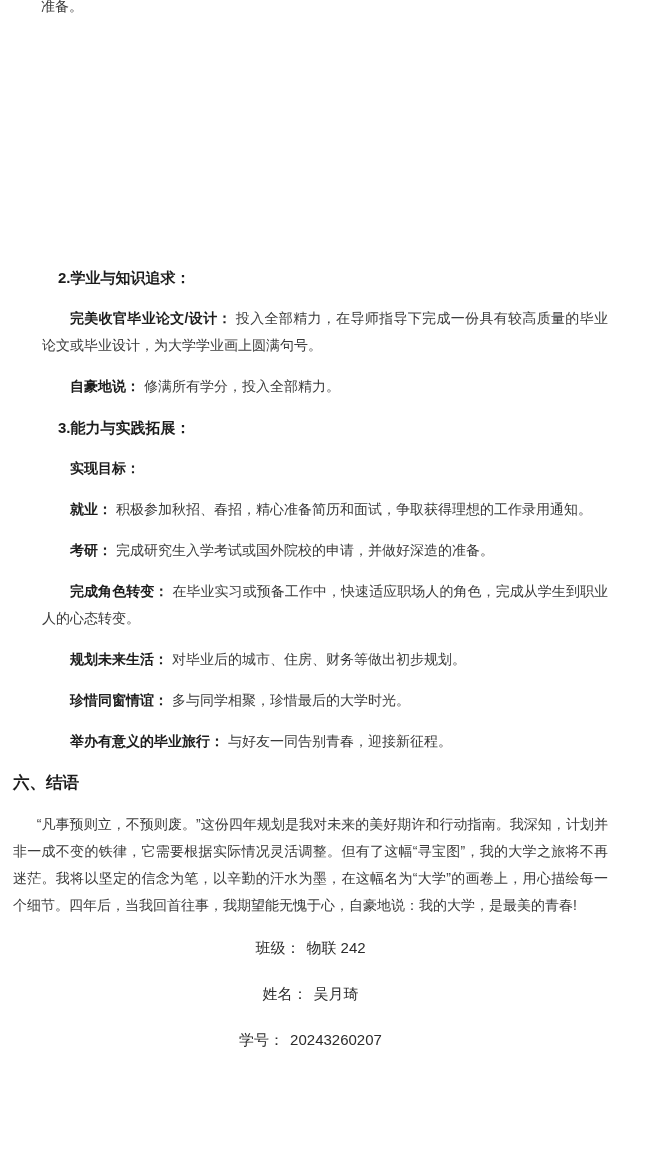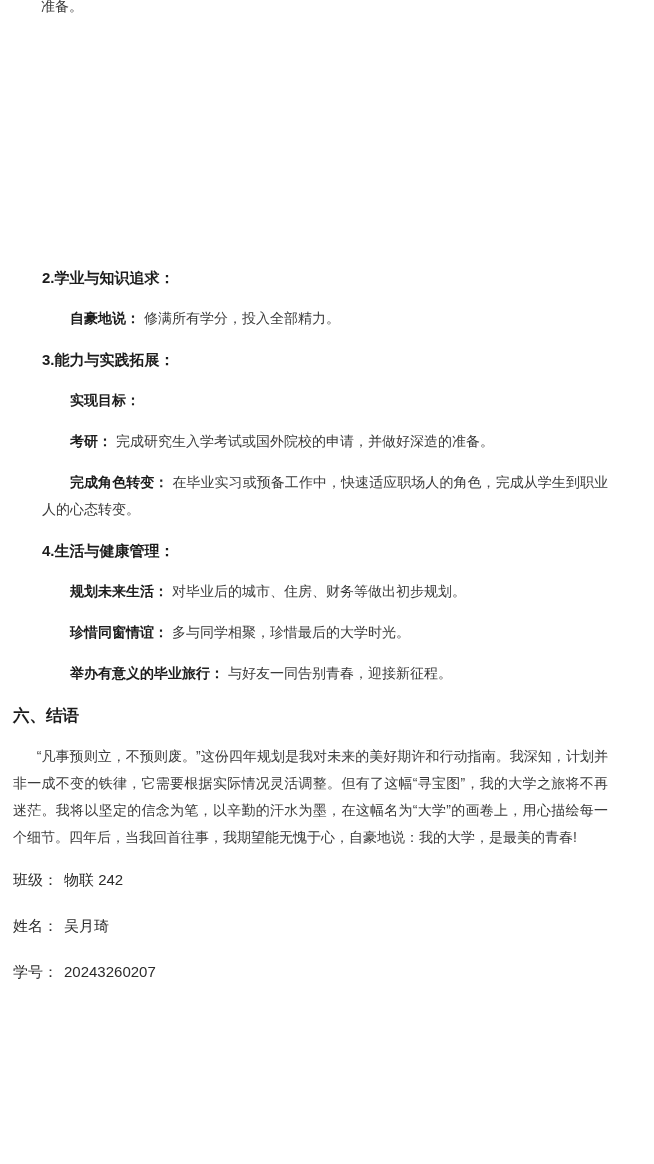--- a/index.html
+++ b/index.html
@@ -28,78 +28,81 @@
     white-space: nowrap;
   }
   .sections {
     margin-left: 29px;
     padding-top: 264px;
   }
   .section-heading {
     font-size: 15px;
     font-weight: 700;
     color: #1c1c1c;
-    margin: 0 0 14px 0;
+    margin: 0 0 14px 16px;
     line-height: 27px;
   }
   .plan-item {
     margin: 0 0 14px 0;
     text-indent: 2em;
     color: #3a3a3a;
     text-align: justify;
   }
   .plan-item .item-label {
     font-weight: 700;
     color: #1c1c1c;
     margin-right: 4px;
   }
   .conclusion-heading {
     font-size: 16.5px;
     font-weight: 700;
     color: #1c1c1c;
     margin: 8px 0 14px 0;
     line-height: 28px;
+    font-family: Liberation Serif, serif;
   }
   .conclusion-paragraph {
     margin: 4px 0 15px 0;
     text-indent: 1.7em;
     text-align: justify;
     color: #3a3a3a;
   }
   .signature {
     margin-top: 4px;
   }
   .signature-row {
     font-size: 15px;
     color: #2b2b2b;
     margin: 0 0 19px 0;
     line-height: 27px;
+    text-align: center;
   }
   .signature-row .sig-label {
     margin-right: 6px;
   }
 </style>
 </head>
 <body>
 
 <div class="page">
 
   <div class="fragment">准备。</div>
 
   <div class="sections">
 
     <h3 class="section-heading">2.学业与知识追求：</h3>
+    <p class="plan-item"><span class="item-label">完美收官毕业论文/设计：</span><span>投入全部精力，在导师指导下完成一份具有较高质量的毕业论文或毕业设计，为大学学业画上圆满句号。</span></p>
     <p class="plan-item"><span class="item-label">自豪地说：</span><span>修满所有学分，投入全部精力。</span></p>
 
     <h3 class="section-heading">3.能力与实践拓展：</h3>
     <p class="plan-item"><span class="item-label">实现目标：</span><span></span></p>
+    <p class="plan-item"><span class="item-label">就业：</span><span>积极参加秋招、春招，精心准备简历和面试，争取获得理想的工作录用通知。</span></p>
     <p class="plan-item"><span class="item-label">考研：</span><span>完成研究生入学考试或国外院校的申请，并做好深造的准备。</span></p>
     <p class="plan-item"><span class="item-label">完成角色转变：</span><span>在毕业实习或预备工作中，快速适应职场人的角色，完成从学生到职业人的心态转变。</span></p>
 
-    <h3 class="section-heading">4.生活与健康管理：</h3>
     <p class="plan-item"><span class="item-label">规划未来生活：</span><span>对毕业后的城市、住房、财务等做出初步规划。</span></p>
     <p class="plan-item"><span class="item-label">珍惜同窗情谊：</span><span>多与同学相聚，珍惜最后的大学时光。</span></p>
     <p class="plan-item"><span class="item-label">举办有意义的毕业旅行：</span><span>与好友一同告别青春，迎接新征程。</span></p>
 
   </div>
 
   <h2 class="conclusion-heading">六、结语</h2>
   <p class="conclusion-paragraph">“凡事预则立，不预则废。”这份四年规划是我对未来的美好期许和行动指南。我深知，计划并非一成不变的铁律，它需要根据实际情况灵活调整。但有了这幅“寻宝图”，我的大学之旅将不再迷茫。我将以坚定的信念为笔，以辛勤的汗水为墨，在这幅名为“大学”的画卷上，用心描绘每一个细节。四年后，当我回首往事，我期望能无愧于心，自豪地说：我的大学，是最美的青春!</p>
 
   <div class="signature">

